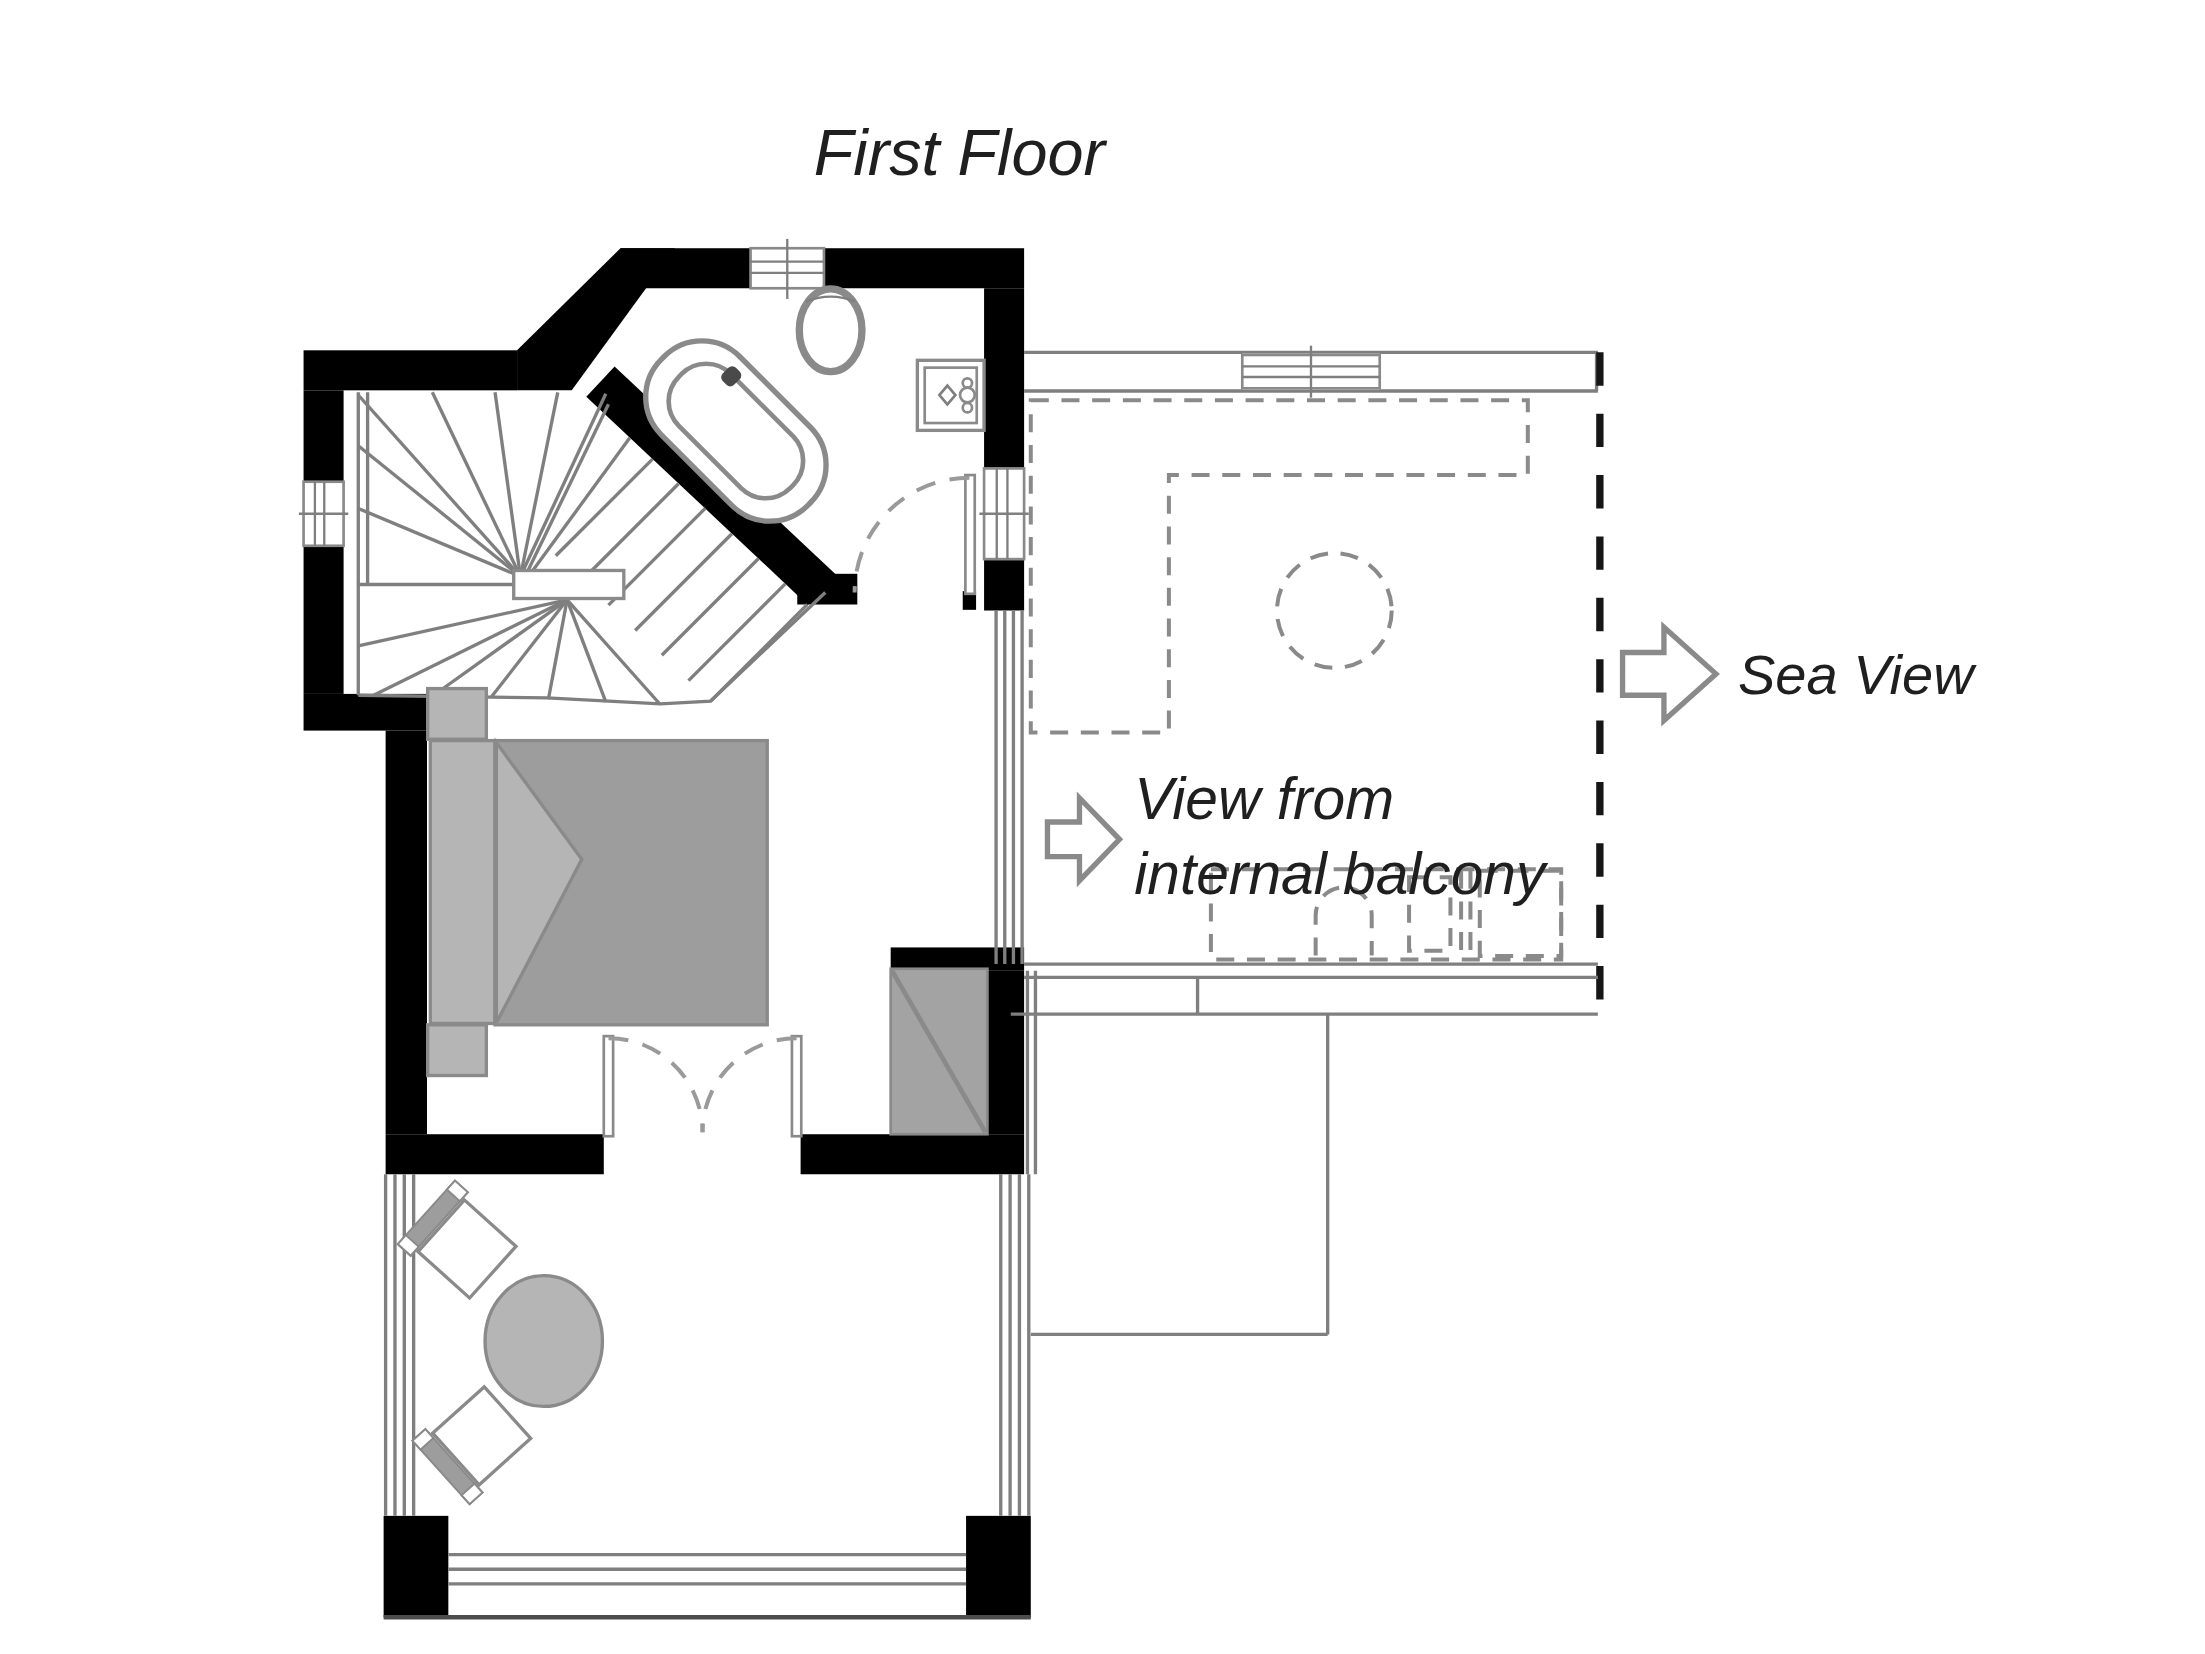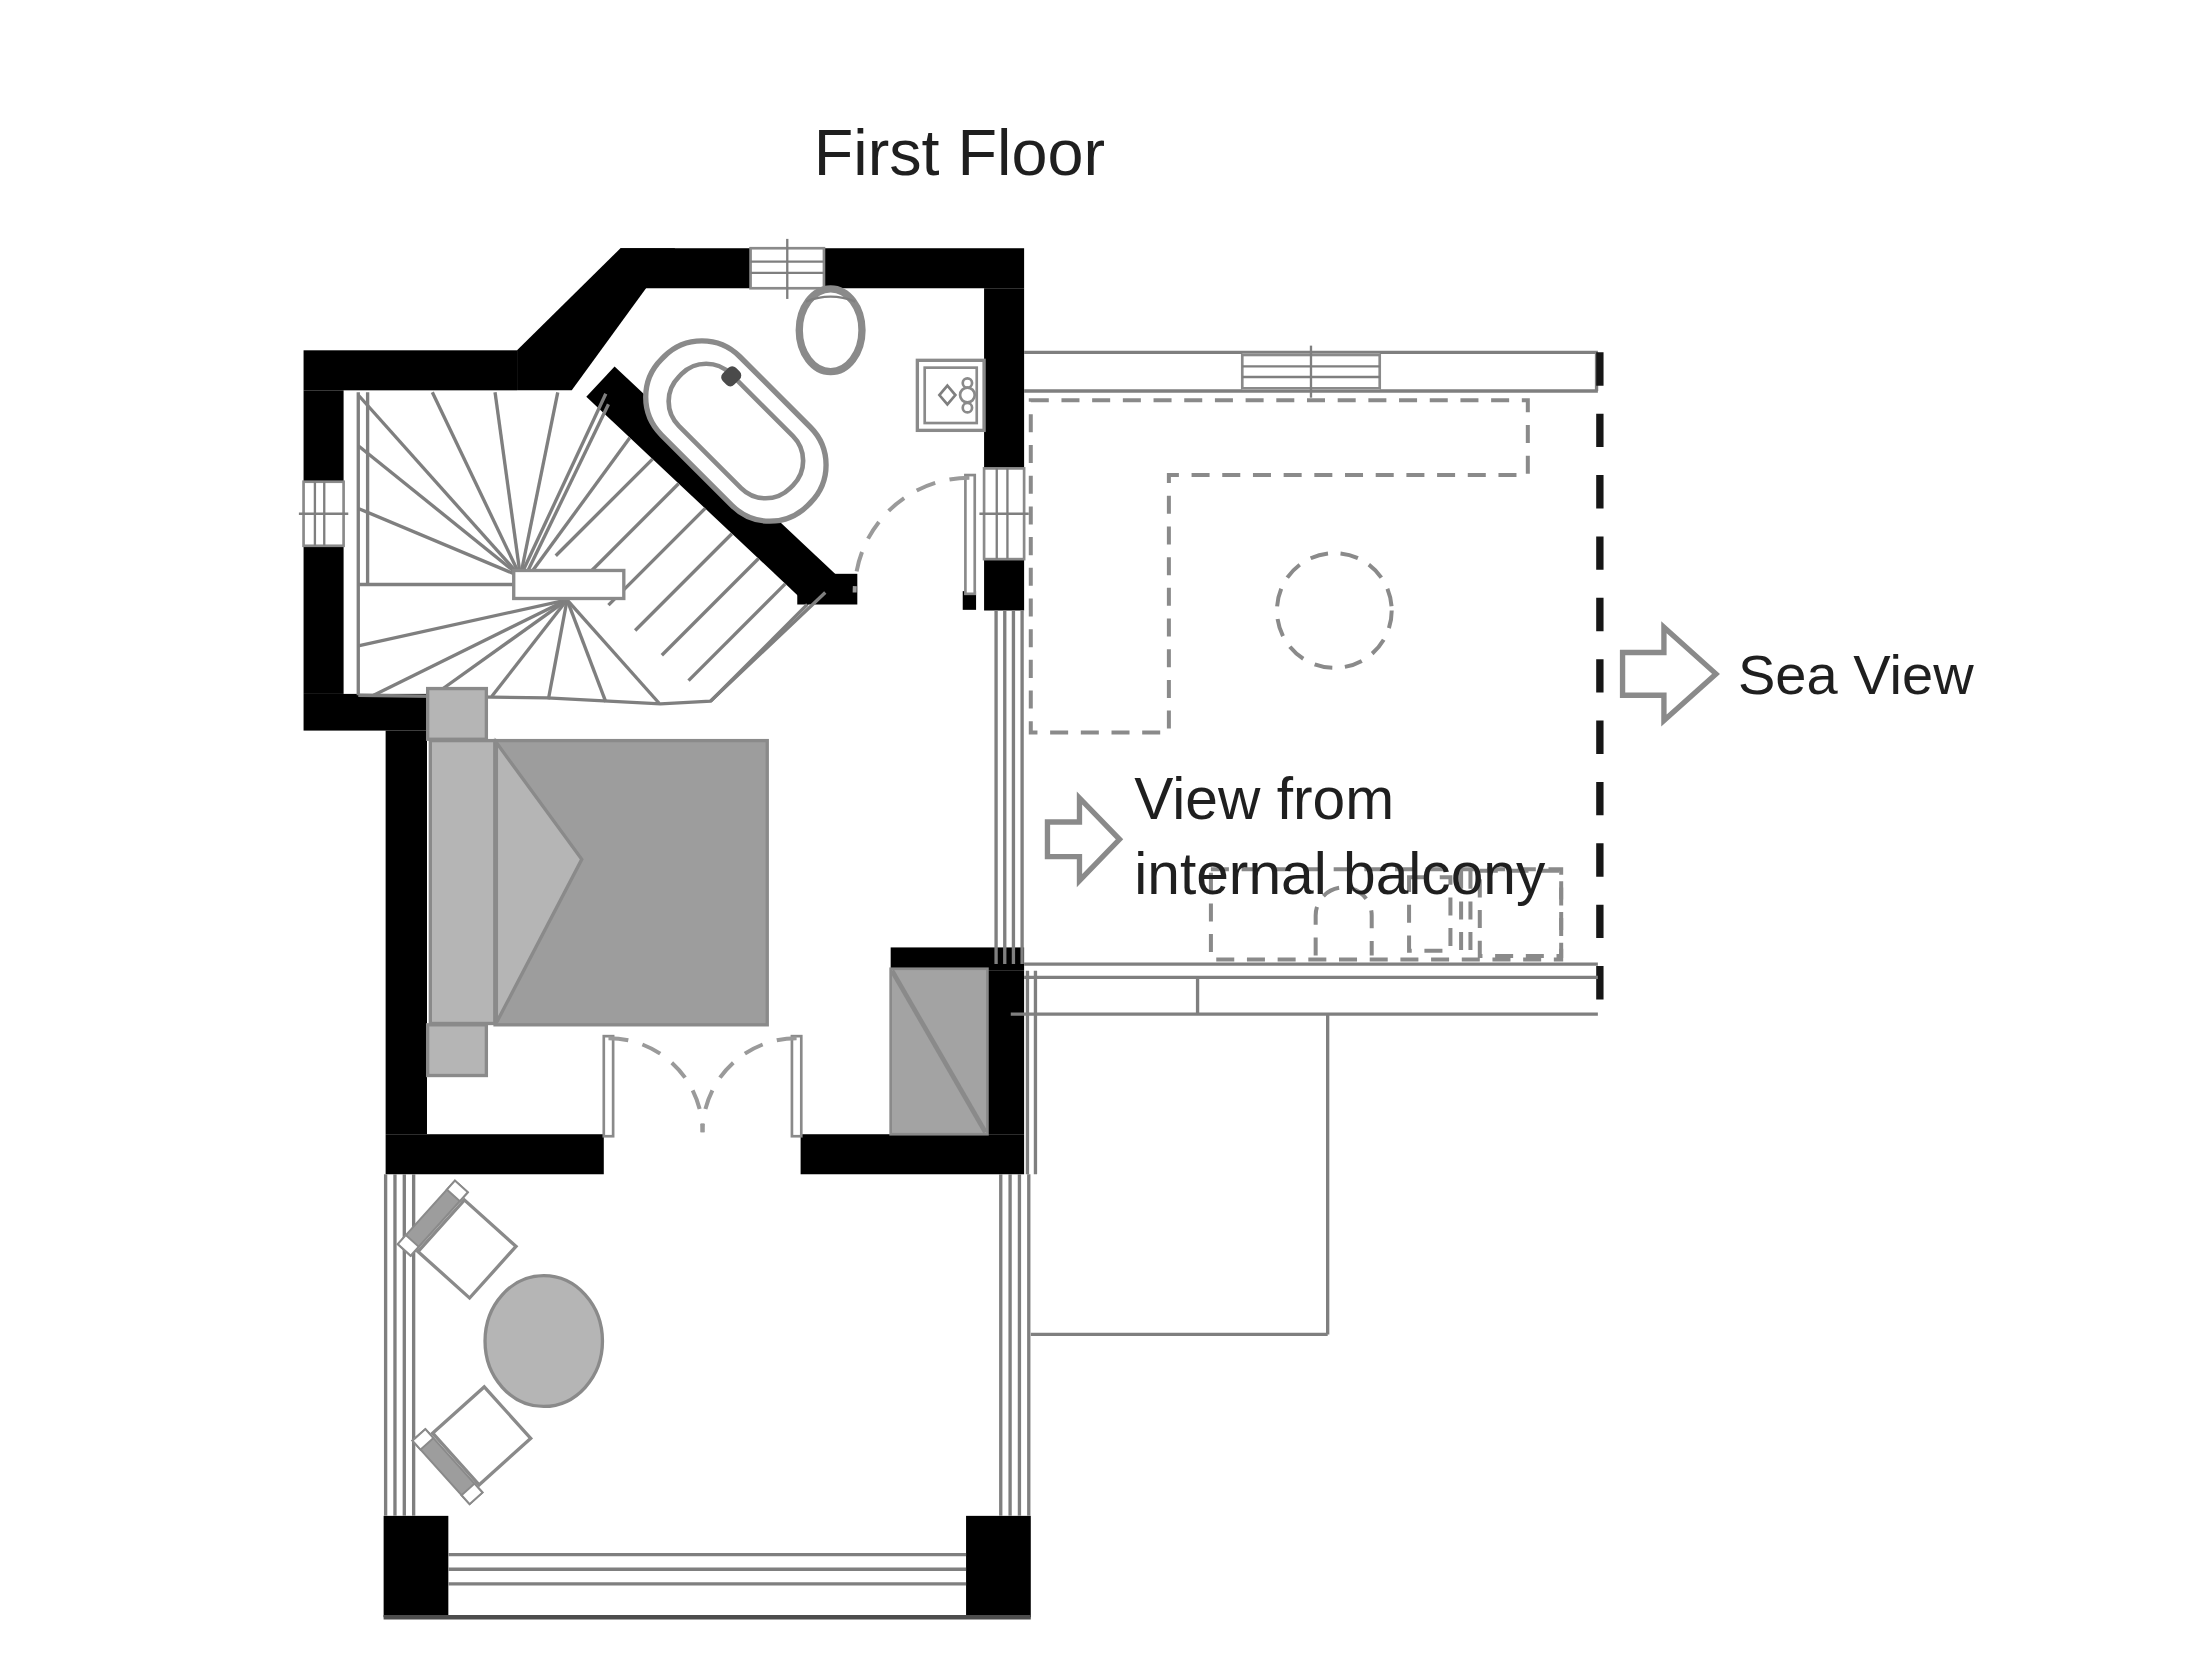--- a/index.html
+++ b/index.html
@@ -7,21 +7,21 @@
     --line:#7f7f7f;
     --fixture:#8a8a8a;
     --furnLight:#b5b5b5;
     --furnMid:#9d9d9d;
     --dash:#8a8a8a;
     --boundary:#161616;
     --text:#1f1f1f;
     --bg:#ffffff;
   }
   html,body{margin:0;padding:0;background:var(--bg);}
-  .canvas{position:relative;width:2205px;height:1654px;background:var(--bg);overflow:hidden;}
+  .canvas{position:relative;width:2205px;height:1654px;background:var(--bg);overflow:hidden;font-style:italic;}
   svg{position:absolute;left:0;top:0;}
   text{font-family:"Liberation Sans","DejaVu Sans",sans-serif;fill:var(--text);}
   .t-title{font-size:97px;}
   .t-big{font-size:84px;}
   .t-med{font-size:88px;}
   .wall{fill:var(--wall);stroke:none;}
   .wline{stroke:var(--wall);fill:none;}
   .ln{stroke:var(--line);stroke-width:5;fill:none;}
   .ln2{stroke:var(--line);stroke-width:3.5;fill:none;}
   .fix{stroke:var(--fixture);fill:#ffffff;}

